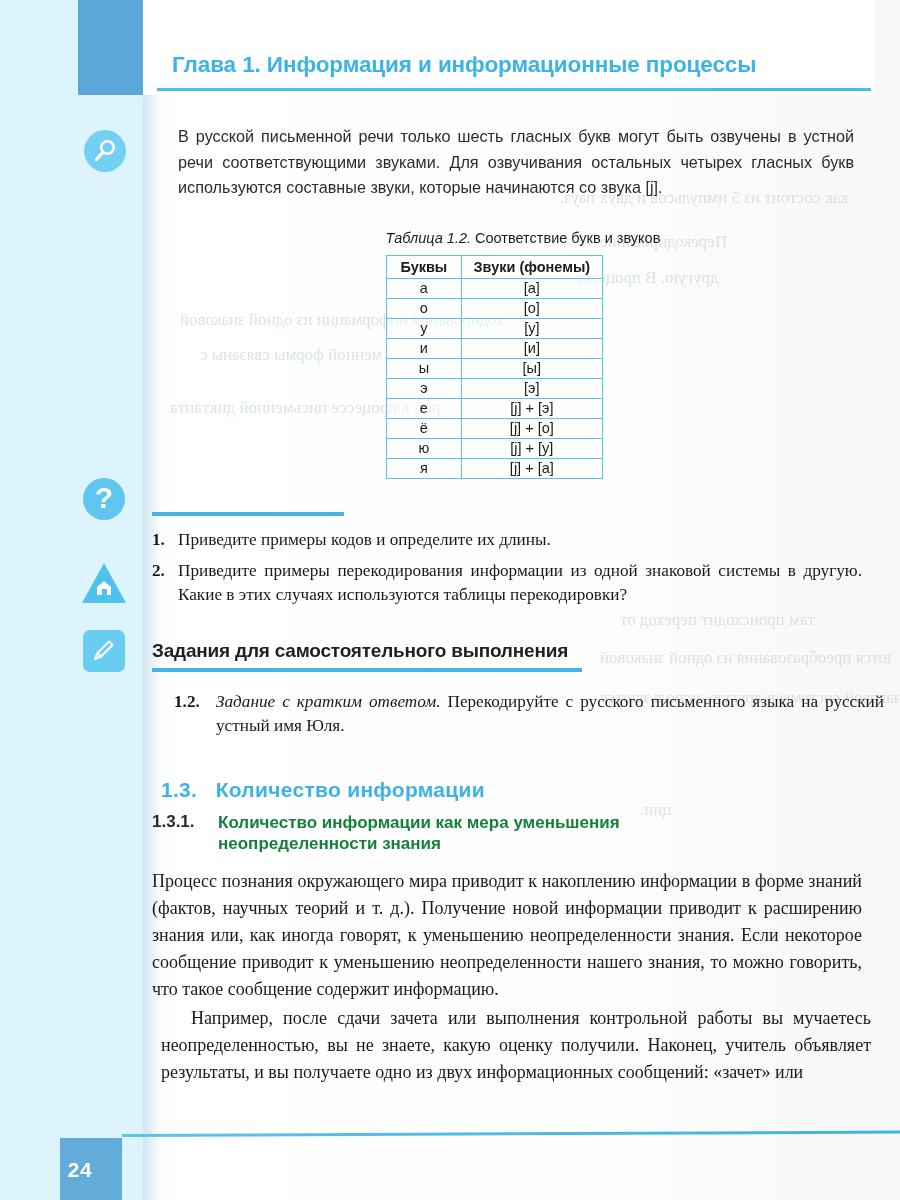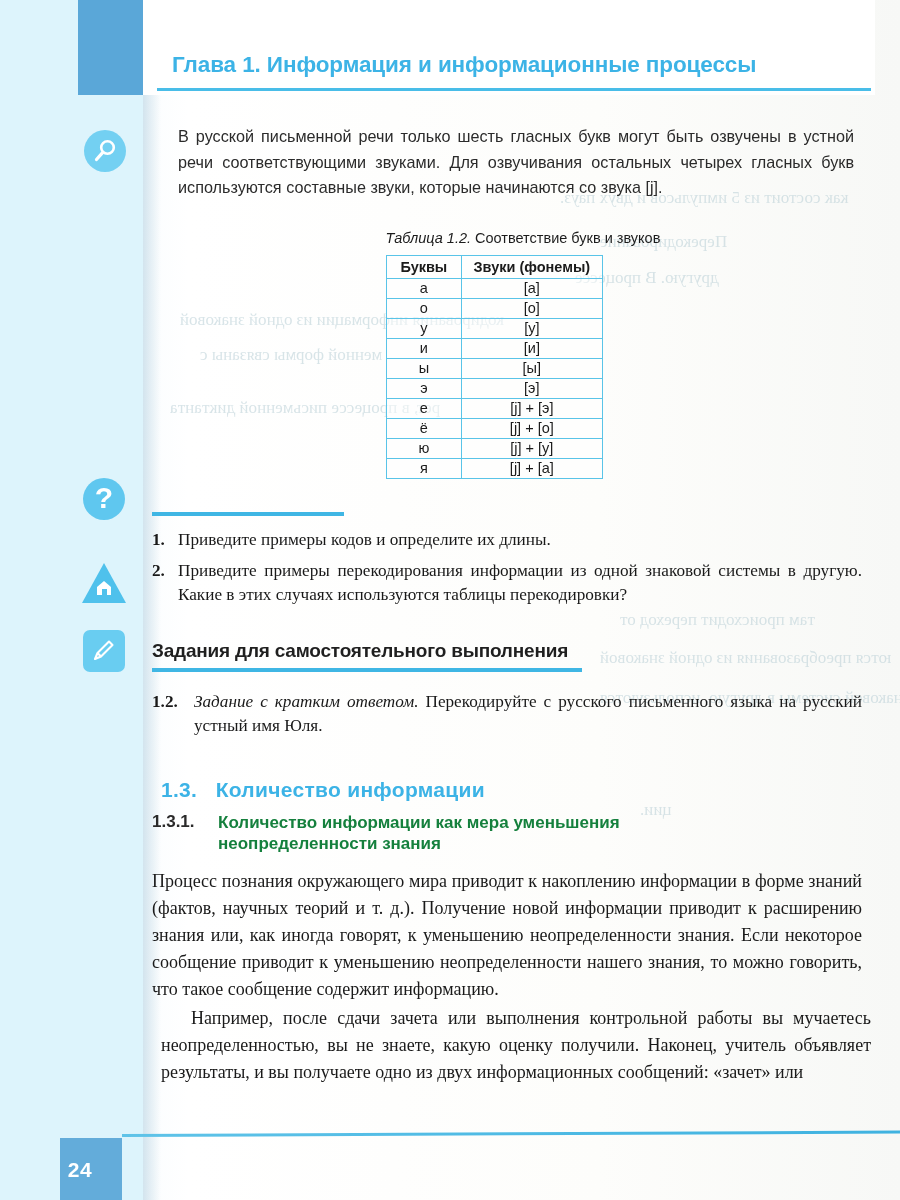--- a/index.html
+++ b/index.html
@@ -211,20 +211,21 @@
   }
   .qitem .n { font-weight: bold; font-family: "Liberation Serif", serif; }
 
   .task {
     position: absolute;
     font-family: "Liberation Serif", serif;
     font-size: 17.2px;
     line-height: 24px;
     color: #191919;
     text-align: justify;
+    margin-left: 22px;
   }
   .task .n { font-weight: bold; }
   .task .it { font-style: italic; }
 
   .h13 {
     position: absolute;
     left: 161px; top: 778px;
     font-size: 21px;
     font-weight: bold;
     color: #3cb3e6;

